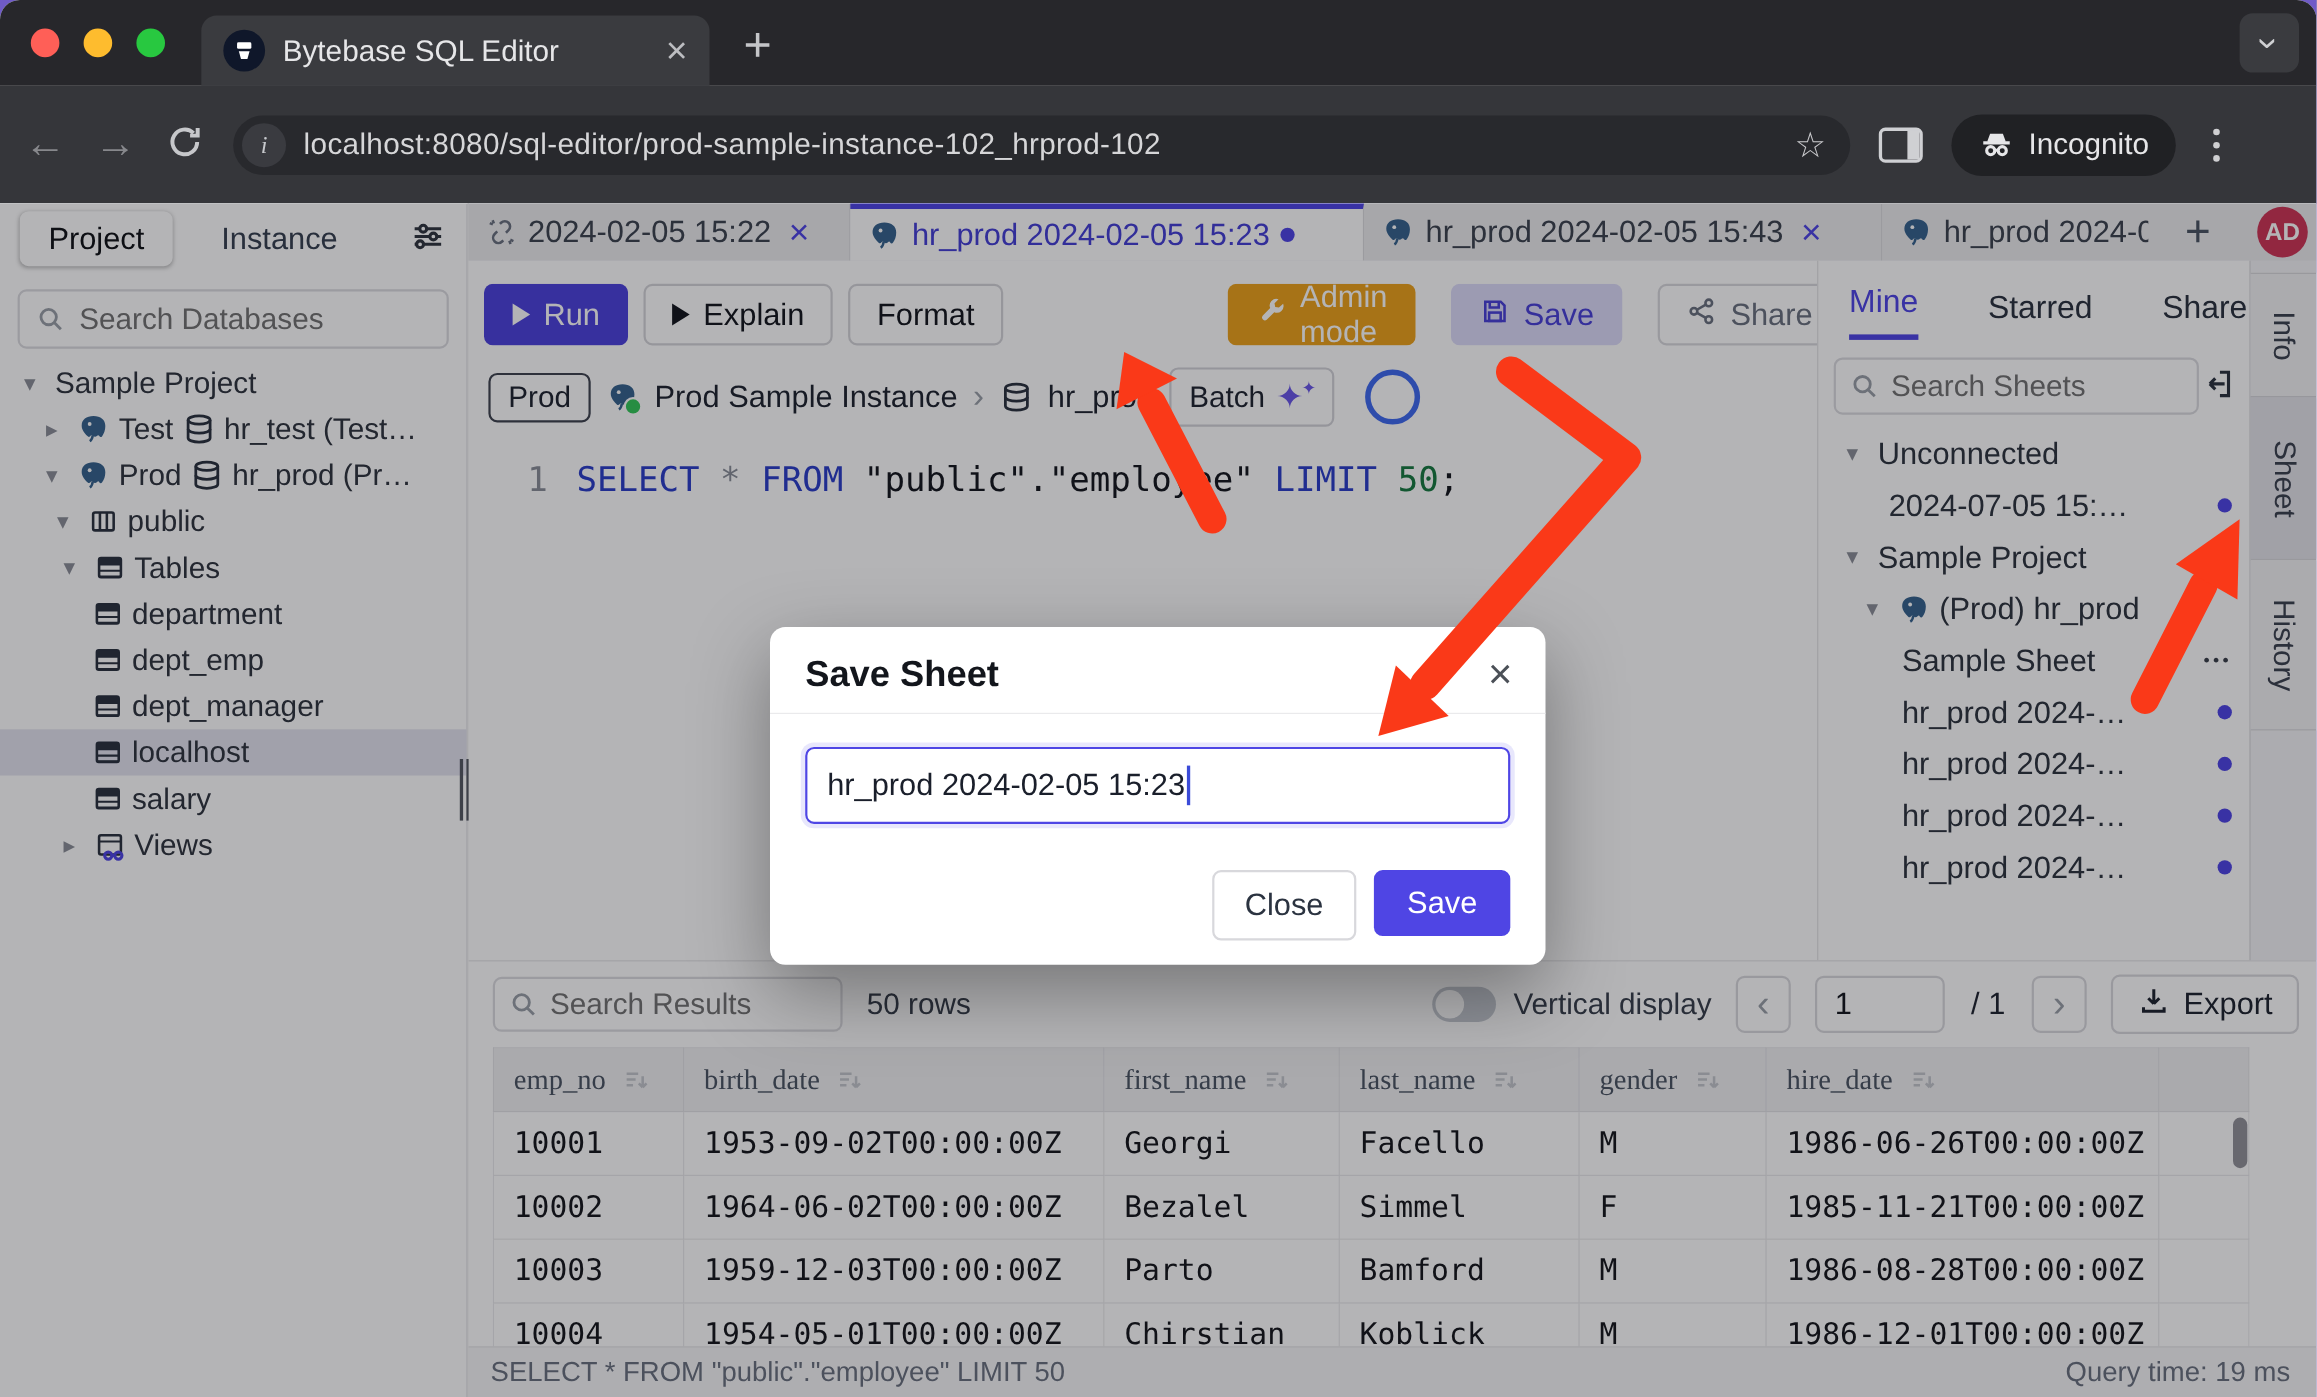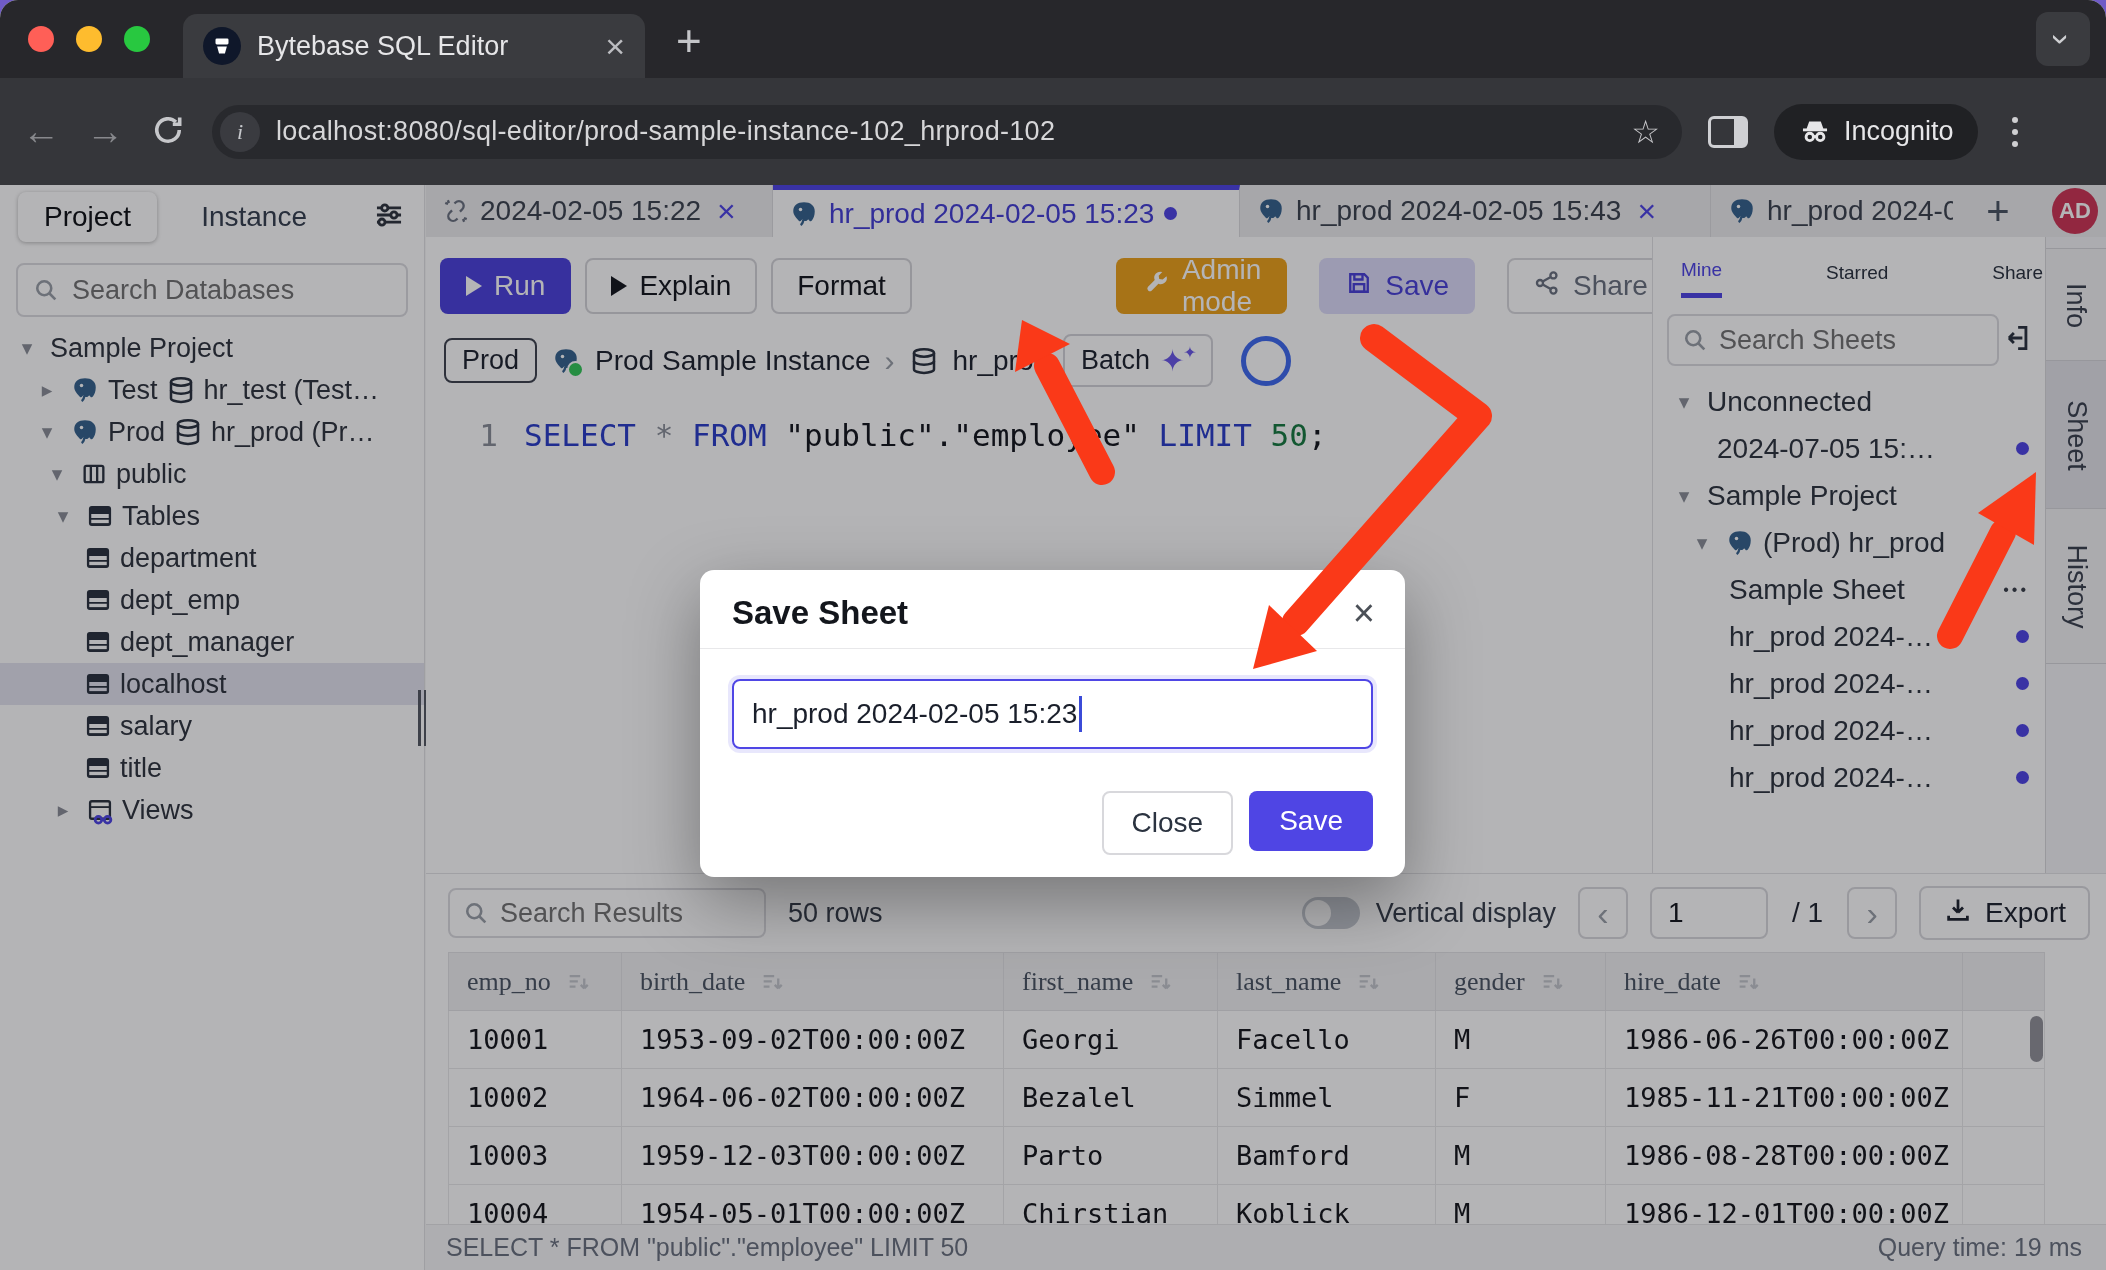--- a/index.html
+++ b/index.html
@@ -83,21 +83,21 @@
   .crumb .sep{color:#9aa0a8;font-size:30px;}
   .batch{border:2px solid #d3d3d8;border-radius:8px;padding:7px 16px;display:flex;align-items:center;gap:10px;font-size:27px;color:#1f2430;}
   .loader{width:40px;height:40px;border-radius:50%;border:5px solid #3f6af0;margin-left:14px;flex:none;}
   .codearea{flex:1;font-family:"DejaVu Sans Mono",monospace;font-size:31px;padding-top:14px;}
   .codeline{display:flex;}
   .gutter{width:72px;text-align:right;padding-right:26px;color:#8a8f99;flex:none;}
   .kw{color:#2b3ec9;} .op{color:#8a8f99;} .strid{color:#15181f;} .num{color:#187a41;} .pun{color:#15181f;}
 
   
   .sheetpanel{width:393px;background:#fff;border-left:1px solid #e1e1e4;box-sizing:border-box;overflow:hidden;display:flex;flex-direction:column;}
-  .stabs{display:flex;justify-content:space-between;align-items:center;padding:22px 2px 0 28px;font-size:19px;color:#2b3340;gap:44px;}
+  .stabs{display:flex;justify-content:space-between;align-items:flex-end;padding:22px 2px 0 28px;font-size:29px;color:#2b3340;gap:44px;}
   .stab{padding-bottom:12px;white-space:nowrap;}
   .stab.active{color:#4f46e5;border-bottom:5px solid #4f46e5;}
   .ssearchrow{display:flex;align-items:center;gap:0;margin:16px 12px 12px 14px;}
   .ssearch{flex:1;height:52px;border:2px solid #dcdce0;border-radius:8px;display:flex;align-items:center;gap:10px;padding:0 12px;box-sizing:border-box;overflow:hidden;}
   .slist{font-size:28px;color:#2f3540;}
   .srow{height:47px;display:flex;align-items:center;gap:8px;white-space:nowrap;overflow:hidden;}
   .srow .dot{margin-left:auto;margin-right:16px;}
   .ell{margin-left:auto;margin-right:16px;color:#3a3f4a;font-size:16px;letter-spacing:3px;}
   .spl0{padding-left:16px;}.spl1{padding-left:64px;}.spl1c{padding-left:34px;}.spl2{padding-left:76px;}
 
@@ -334,30 +334,20 @@
         </div>
         <div class="trow pl4">
           <span class="ic">
               <svg class="mini" viewBox="0 0 24 24" width="28" height="28" fill="none" stroke="#2b3340" stroke-width="2">
                 <rect x="3.5" y="4.5" width="17" height="15" rx="1.5"></rect>
                 <path d="M3.5 9.5h17M3.5 14.5h17M3.5 19h17" stroke-width="1.6"></path>
                 <path d="M3.5 4.5h17v5h-17z" fill="#2b3340" stroke="none"></path>
               </svg>
             </span>
           <span>salary</span>
-        </div>
-        <div class="trow pl4">
-          <span class="ic">
-              <svg class="mini" viewBox="0 0 24 24" width="28" height="28" fill="none" stroke="#2b3340" stroke-width="2">
-                <rect x="3.5" y="4.5" width="17" height="15" rx="1.5"></rect>
-                <path d="M3.5 9.5h17M3.5 14.5h17M3.5 19h17" stroke-width="1.6"></path>
-                <path d="M3.5 4.5h17v5h-17z" fill="#2b3340" stroke="none"></path>
-              </svg>
-            </span>
-          <span>title</span>
         </div>
         <div class="trow pl3">
           <span class="caret">▸</span>
           <span class="ic" style="position:relative;">
             <svg viewBox="0 0 24 24" width="28" height="28" fill="none" stroke="#2b3340" stroke-width="2">
                 <rect x="3.5" y="4.5" width="17" height="15" rx="1.5"></rect>
                 <path d="M3.5 9.5h17" stroke-width="1.6"></path>
               </svg>
             <svg viewBox="0 0 24 24" width="22" height="22" style="position:absolute;left:6px;top:10px;" fill="none" stroke="#4f46e5" stroke-width="3">
                 <circle cx="7" cy="15" r="3.6"></circle>

